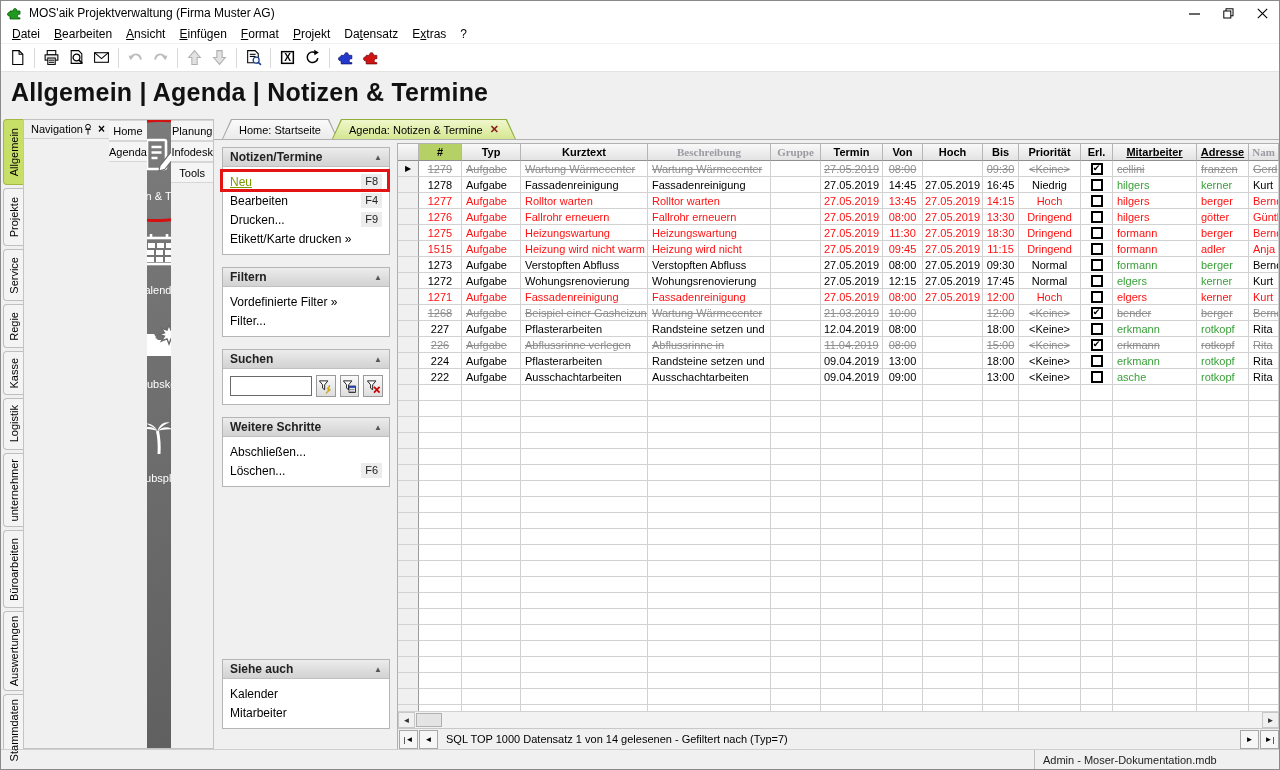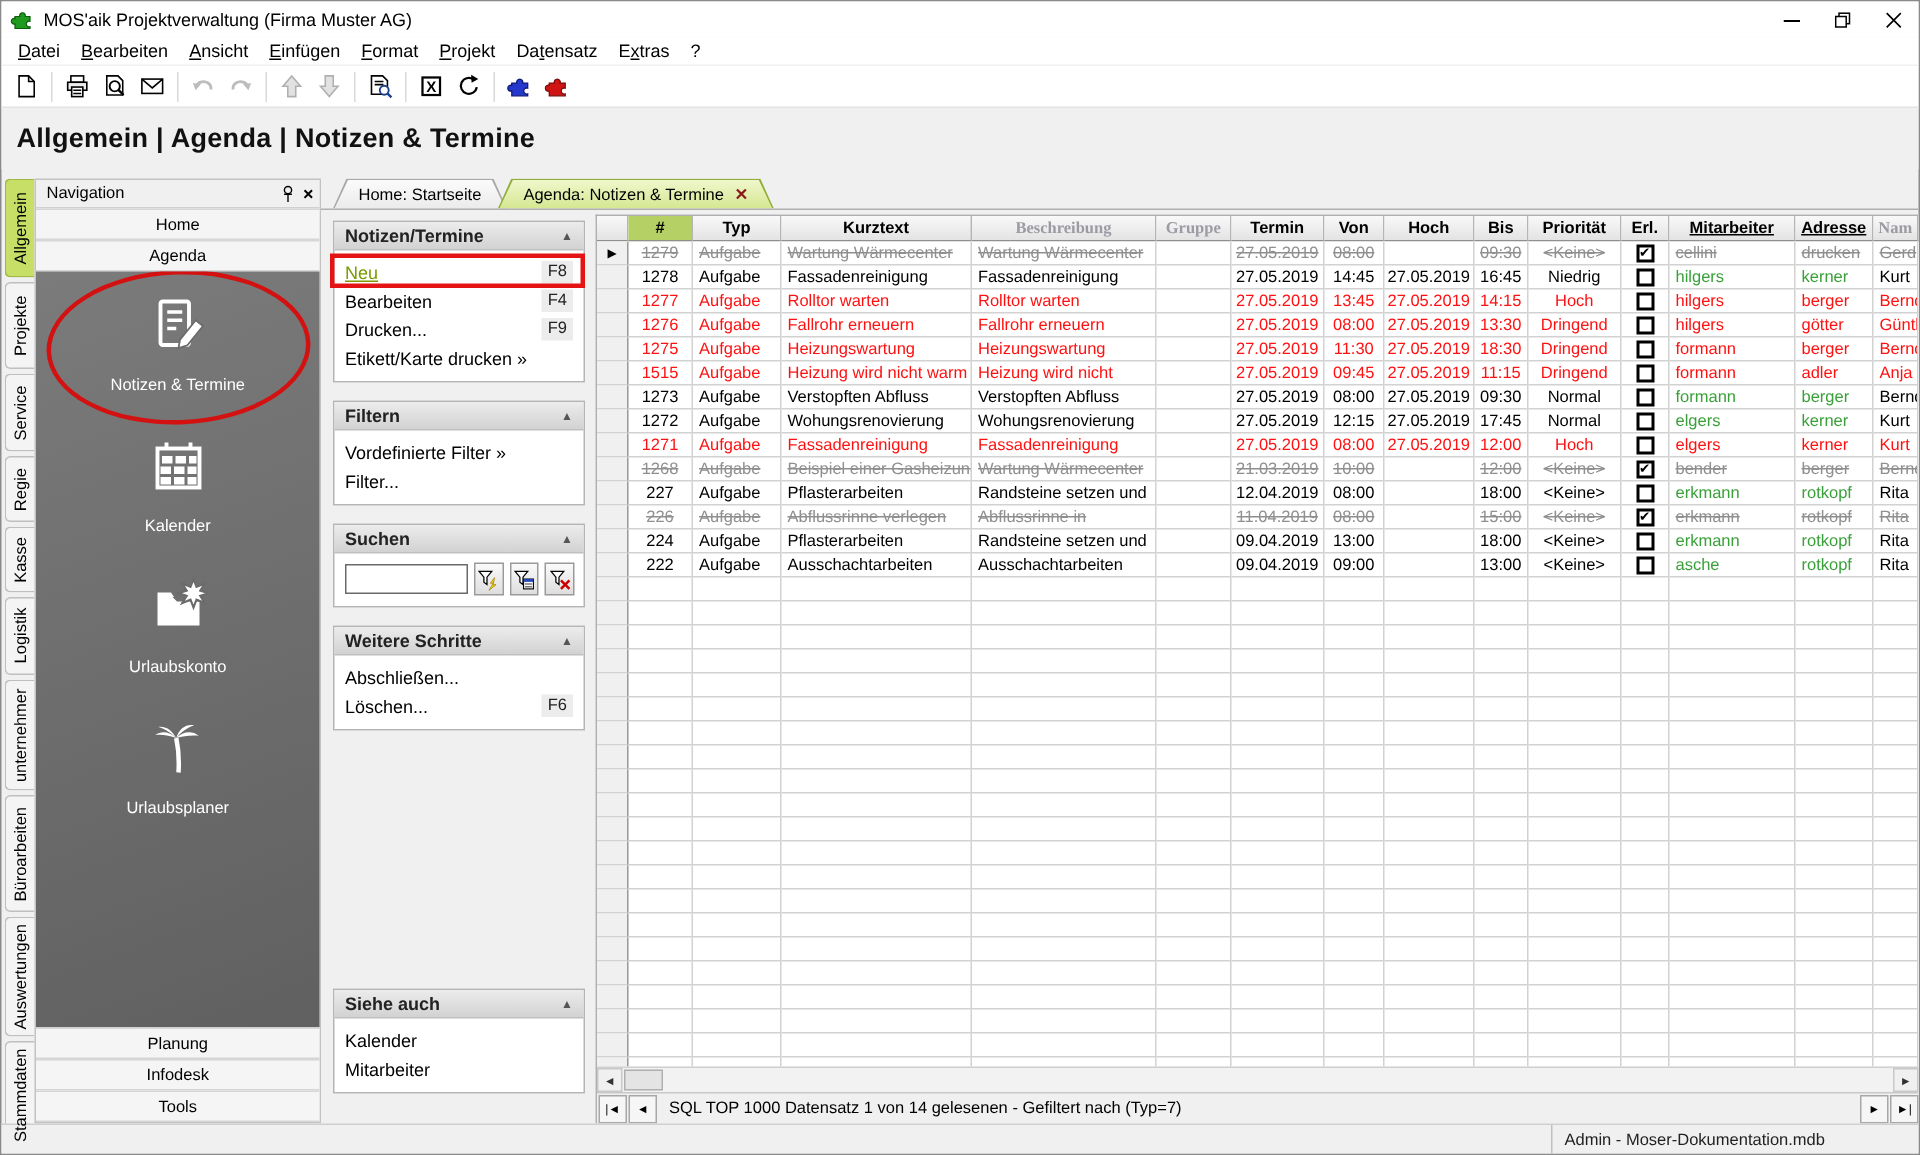--- a/index.html
+++ b/index.html
@@ -22,33 +22,33 @@
   .menu-item u{text-decoration:underline;}
 
   
   .toolbar{height:28px;background:#fff;border-bottom:1px solid #e3e3e3;display:flex;align-items:center;padding-left:4px;flex:0 0 auto;}
   .tb-btn{width:25px;height:24px;display:flex;align-items:center;justify-content:center;border:0;background:transparent;padding:0;}
   .tb-btn svg{width:17px;height:17px;display:block;}
   .tb-sep{width:1px;height:20px;background:#d9d9d9;margin:0 4px;}
 
   
   .module-header{height:41px;display:flex;align-items:center;padding-left:10px;flex:0 0 auto;background:#f0f0f0;}
-  .module-header span{font-size:18px;font-weight:600;color:#111;letter-spacing:.2px;}
+  .module-header span{font-size:25px;font-weight:600;color:#111;letter-spacing:.2px;}
 
   
   .main{flex:1 1 auto;display:flex;min-height:0;}
 
   
   .side-tabs{width:22px;display:flex;flex-direction:column;padding:6px 0 0 2px;gap:3px;flex:0 0 auto;}
   .side-tab{width:20px;background:#f4f4f4;border:1px solid #bfbfbf;border-right:0;border-radius:4px 0 0 4px;display:flex;align-items:center;justify-content:center;flex:0 0 auto;}
   .side-tab span{writing-mode:vertical-rl;transform:rotate(180deg);font-size:11px;color:#000;white-space:nowrap;}
   .side-tab.active{background:#c8df67;border-color:#9fb944;}
 
   
-  .nav-panel{width:191px;flex:0 0 auto;display:flex;flex-direction:column;border:1px solid #c3c3c3;background:#f0f0f0;margin:6px 0 0 0;}
+  .nav-panel{width:191px;flex:0 0 auto;display:flex;flex-direction:row;border:1px solid #c3c3c3;background:#f0f0f0;margin:6px 0 0 0;}
   .nav-header{height:19px;background:#f0f0f0;border-bottom:1px solid #d0d0d0;display:flex;align-items:center;padding:0 4px 0 7px;font-size:11px;color:#000;flex:0 0 auto;}
   .nav-header-icons{margin-left:auto;display:flex;align-items:center;gap:5px;}
   .nav-header-icons svg{width:10px;height:13px;display:block;}
   .nav-x{font-size:12px;font-weight:bold;line-height:10px;border:0;background:none;padding:0;}
   .nav-top-btn,.nav-bottom-btn{height:21px;background:#f5f5f5;border:1px solid #d6d6d6;border-left:0;border-right:0;font-size:11px;color:#000;display:flex;align-items:center;justify-content:center;flex:0 0 auto;}
   .nav-dark{flex:1 1 auto;background:linear-gradient(160deg,#7b7b7b,#606060);display:flex;flex-direction:column;align-items:center;padding-top:16px;min-height:0;overflow:hidden;}
   .nav-item{position:relative;width:170px;display:flex;flex-direction:column;align-items:center;margin-bottom:28px;flex:0 0 auto;}
   .nav-item svg{width:40px;height:40px;display:block;}
   .nav-item-label{color:#fff;font-size:11px;margin-top:14px;white-space:nowrap;}
   .red-ellipse{position:absolute;left:-3px;right:-3px;top:-17px;bottom:-20px;border:3px solid #d41111;border-radius:50%;transform:rotate(-2deg);pointer-events:none;}
@@ -561,21 +561,21 @@
                 <div class="cell al-c">
                   <span class="txt">&lt;Keine&gt;</span>
                 </div>
                 <div class="cell al-c">
                   <span class="cb">✔</span>
                 </div>
                 <div class="cell al-l">
                   <span class="txt who">cellini</span>
                 </div>
                 <div class="cell al-l">
-                  <span class="txt who">drucken</span>
+                  <span class="txt who">franzen</span>
                 </div>
                 <div class="cell al-l">
                   <span class="txt">Gerd</span>
                 </div>
               </div>
               <div class="grid-row row state-normal">
                 <div class="cell sel"></div>
                 <div class="cell al-c">
                   <span class="txt">1278</span>
                 </div>

